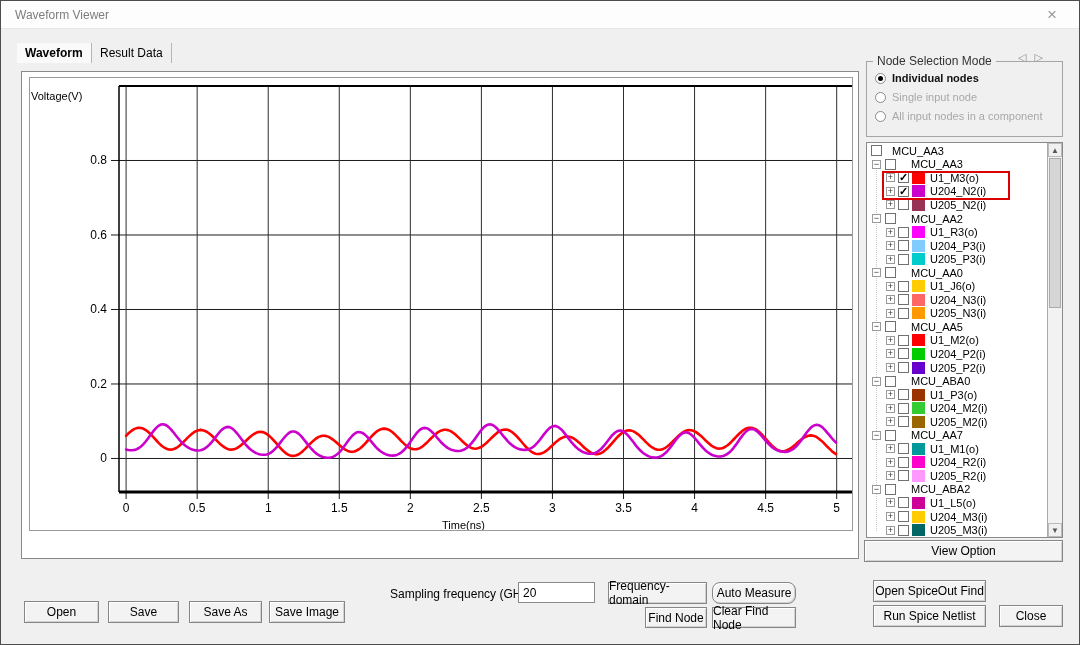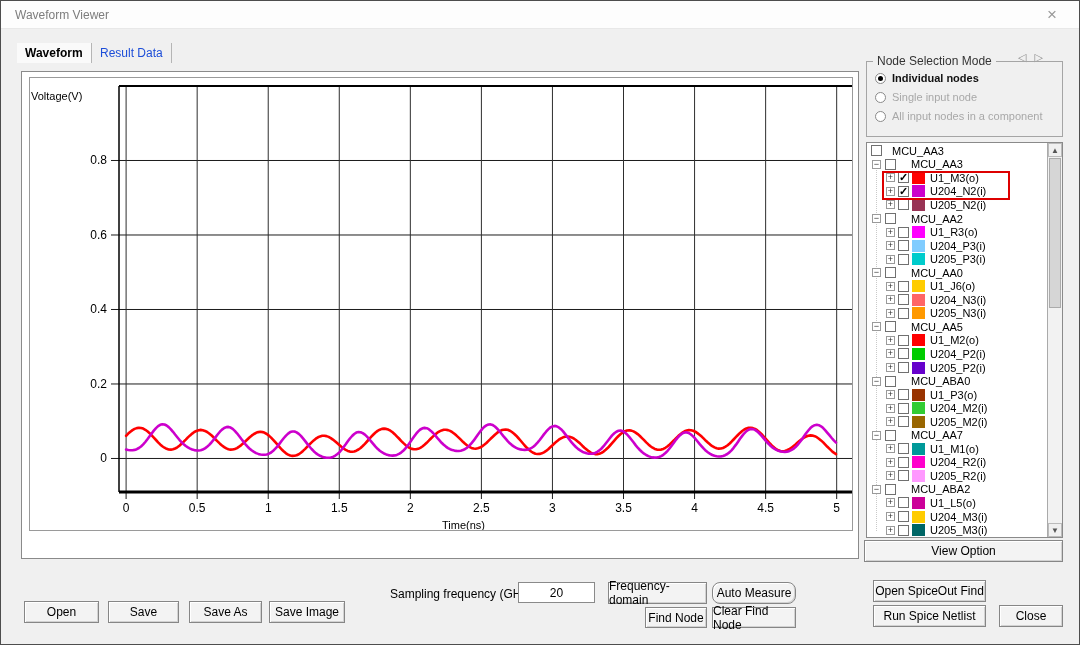--- a/index.html
+++ b/index.html
@@ -8,21 +8,21 @@
     font-family:"Liberation Sans", sans-serif;
     background:#f0f0f0; position:relative; overflow:hidden;
     border:1px solid #4d4d4d;
   }
   .titlebar { position:absolute; left:0; top:0; width:100%; height:28px; background:#fdfdfd; border-bottom:1px solid #e8e8e8; }
   .title { position:absolute; left:14px; top:7px; font-size:12px; color:#7d7d7d; }
   .close-x { position:absolute; right:22px; top:4px; font-size:17px; color:#9a9a9a; cursor:default; }
 
   .tab { position:absolute; top:42px; height:20px; font-size:12px; display:flex; align-items:center; padding:0 8px; border-right:1px solid #b5b5b5; }
   .tab.active { left:16px; color:#000; font-weight:bold; background:#fafafa; }
-  .tab.inactive { left:91px; color:#1d4ed8;text-align:right; }
+  .tab.inactive { left:91px; color:#000000;text-align:right; }
   .tabnav { position:absolute; top:50px; right:28px; font-size:11px; color:#8a8a8a; letter-spacing:8px; }
 
   .chart-outer { position:absolute; left:20px; top:70px; width:838px; height:488px; background:#ffffff; border:1px solid #8a8a8a; }
   .plot-panel { position:absolute; left:7px; top:5px; width:824px; height:454px; background:#fff; border:1px solid #9a9a9a; }
   .ylabel-corner { position:absolute; left:1px; top:12px; font-size:11px; color:#000; background:#fff; }
   .status-cell { position:absolute; height:18px; background:#f4f4f4; border:1px solid #9a9a9a; font-size:11px; color:#222; display:flex; align-items:center; padding:0 5px; }
   #status1 { left:8px; top:462px; width:172px; }
   #status2 { left:182px; top:462px; width:305px; }
 
   .groupbox { position:absolute; left:865px; top:60px; width:197px; height:76px; border:1px solid #a5a5a5; }
@@ -436,17 +436,17 @@
 <div class="btn" style="left:872px; top:579px; width:113px; height:22px;">Open SpiceOut Find</div>
 <div class="btn" style="left:872px; top:604px; width:113px; height:22px;">Run Spice Netlist</div>
 <div class="btn" style="left:998px; top:604px; width:64px; height:22px;">Close</div>
 
 <div class="btn" style="left:23px; top:600px; width:75px; height:22px;">Open</div>
 <div class="btn" style="left:107px; top:600px; width:71px; height:22px;">Save</div>
 <div class="btn" style="left:188px; top:600px; width:73px; height:22px;">Save As</div>
 <div class="btn" style="left:268px; top:600px; width:76px; height:22px;">Save Image</div>
 
 <div class="lbl" style="left:389px; top:586px;">Sampling frequency (GHz)</div>
-<input class="txtinput" style="left: 517px; top: 581px; width: 77px; height: 21px; text-align: center;" value="20">
+<input class="txtinput" style="left: 517px; top: 581px; width: 77px; height: 21px;" value="20">
 <div class="btn" style="left:607px; top:581px; width:99px; height:22px;">Frequency-domain</div>
 <div class="btn" style="left:711px; top:581px; width:84px; height:22px;border-radius:8px;">Auto Measure</div>
 <div class="btn" style="left:644px; top:606px; width:62px; height:21px;">Find Node</div>
 <div class="btn" style="left:711px; top:606px; width:84px; height:21px;">Clear Find Node</div>
 
 </body></html>

